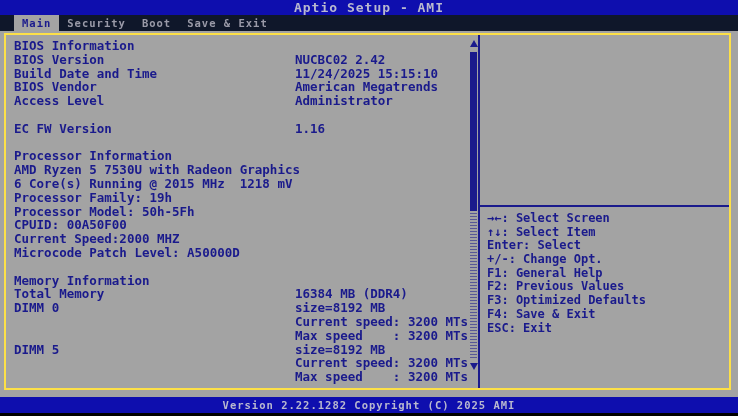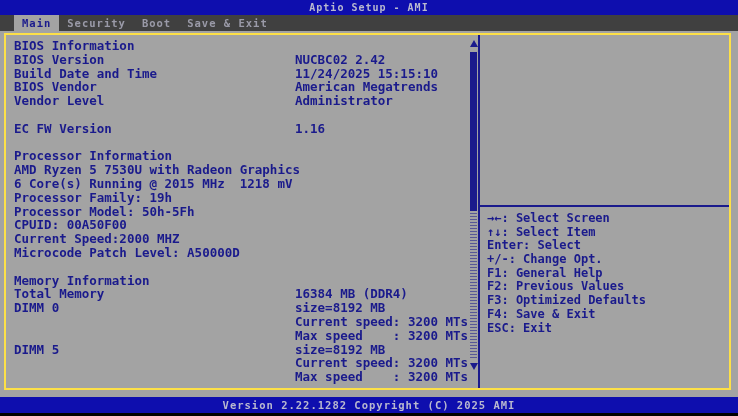--- a/index.html
+++ b/index.html
@@ -4,27 +4,27 @@
 <style>
   html,body { margin:0; padding:0; background:#000; }
   #screen {
     position:relative; width:738px; height:416px; background:#000;
     font-family:"DejaVu Sans Mono", monospace; font-weight:bold;
     -webkit-font-smoothing:none; overflow:hidden;
   }
   
   .titlebar {
     position:absolute; top:0; left:0; width:738px; height:15px;
-    background:#0e0eae; color:#b9b9cf; font-size:10px; line-height:15px;
+    background:#0e0eae; color:#b9b9cf; font-size:13px; line-height:15px;
     text-align:center; letter-spacing:1px;
   }
   
   .tabbar {
     position:absolute; top:15px; left:0; width:738px; height:16px;
-    background:#404040; display:flex; padding-left:14px; box-sizing:border-box;
+    background:#0f172a; display:flex; padding-left:14px; box-sizing:border-box;
     font-size:10.5px; letter-spacing:1px;
   }
   .tab { padding:0 8px; line-height:16px; color:#9a9aa8; cursor:default; }
   .tab.active { background:#a3a3a3; color:#1a1a8c; }
   
   .workarea {
     position:absolute; top:31px; left:0; width:738px; height:366px;
     background:#a3a3a3;
   }
   .frame {
@@ -82,21 +82,21 @@
 
   <div class="workarea">
     <div class="frame">
 
       <div class="left-panel">
         <div class="rows">
           <div class="row"><span class="row-label">BIOS Information</span><span class="row-value"></span></div>
           <div class="row"><span class="row-label">BIOS Version</span><span class="row-value">NUCBC02 2.42</span></div>
           <div class="row"><span class="row-label">Build Date and Time</span><span class="row-value">11/24/2025 15:15:10</span></div>
           <div class="row"><span class="row-label">BIOS Vendor</span><span class="row-value">American Megatrends</span></div>
-          <div class="row"><span class="row-label">Vendor Level</span><span class="row-value">Administrator</span></div>
+          <div class="row"><span class="row-label">Access Level</span><span class="row-value">Administrator</span></div>
           <div class="row"><span class="row-label"></span><span class="row-value"></span></div>
           <div class="row"><span class="row-label">EC FW Version</span><span class="row-value">1.16</span></div>
           <div class="row"><span class="row-label"></span><span class="row-value"></span></div>
           <div class="row"><span class="row-label">Processor Information</span><span class="row-value"></span></div>
           <div class="row"><span class="row-label">AMD Ryzen 5 7530U with Radeon Graphics</span><span class="row-value"></span></div>
           <div class="row"><span class="row-label">6 Core(s) Running @ 2015 MHz  1218 mV</span><span class="row-value"></span></div>
           <div class="row"><span class="row-label">Processor Family: 19h</span><span class="row-value"></span></div>
           <div class="row"><span class="row-label">Processor Model: 50h-5Fh</span><span class="row-value"></span></div>
           <div class="row"><span class="row-label">CPUID: 00A50F00</span><span class="row-value"></span></div>
           <div class="row"><span class="row-label">Current Speed:2000 MHZ</span><span class="row-value"></span></div>

